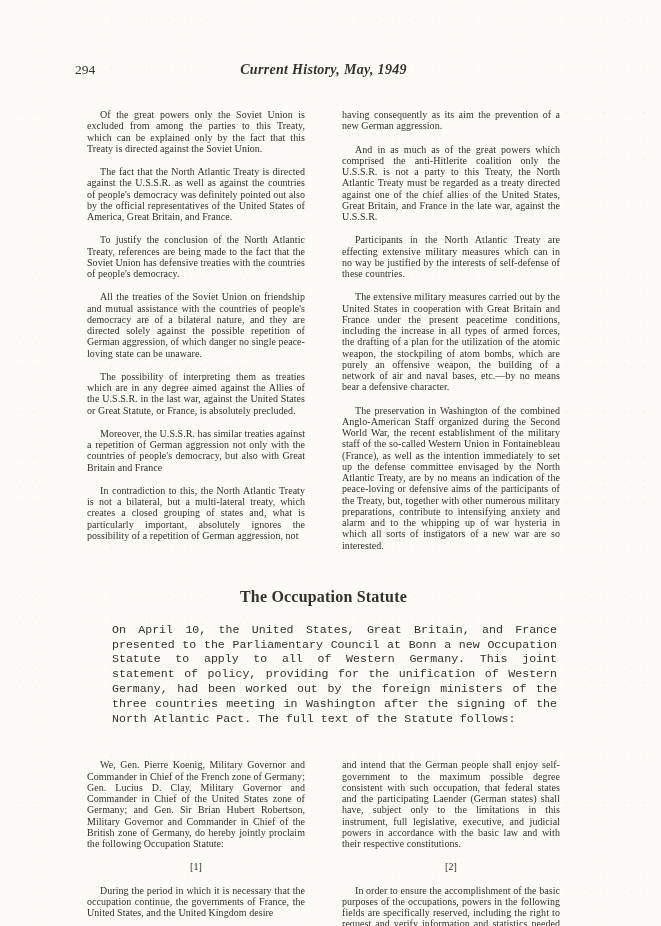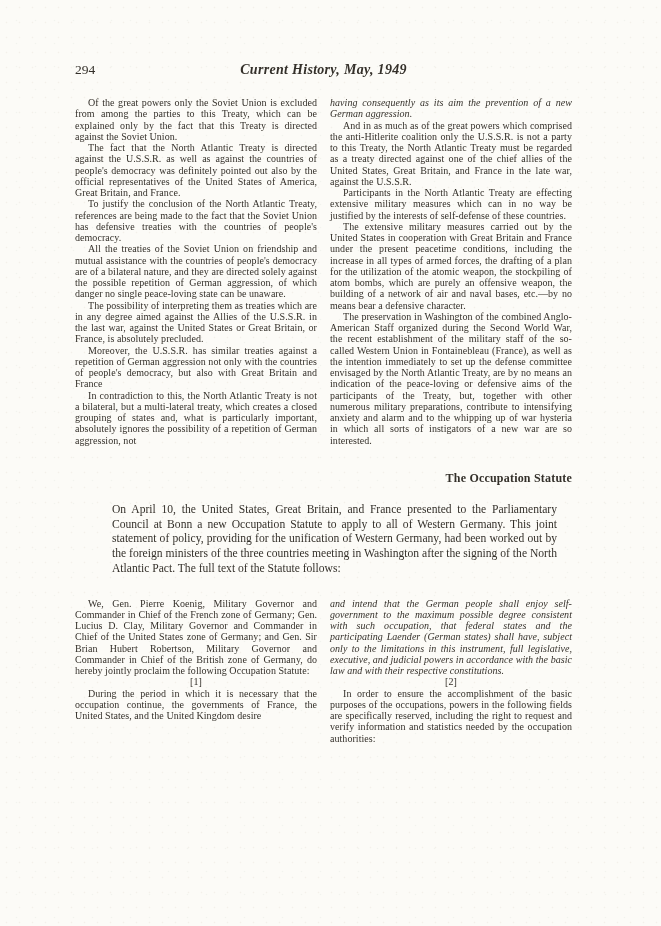--- a/index.html
+++ b/index.html
@@ -53,62 +53,62 @@
     gap: 13px;
   }
   .col {
     width: 242px;
     font-size: 10px;
     line-height: 11.25px;
     text-align: justify;
     letter-spacing: 0.05px;
   }
   .col p {
-    margin: 0;
+    margin: 12px;
     text-indent: 13px;
   }
   .col p.cont {
     text-indent: 0;
-    font-style: italic;
   }
   .col p.marker {
     text-indent: 0;
     text-align: center;
   }
   .section-heading {
     margin: 25px 0 17px 0;
-    text-align: right;
+    text-align: center;
     font-weight: bold;
-    font-size: 12px;
+    font-size: 16px;
     letter-spacing: 0.2px;
   }
   .intro {
     margin: 0 15px 21px 37px;
     font-size: 11.6px;
     line-height: 14.8px;
     text-align: justify;
+    font-family: Liberation Mono, monospace;
   }
 </style>
 </head>
 <body>
 
 <div class="content">
 
   <div class="header">
     <span class="page-number">294</span>
     <span class="journal-title">Current History, May, 1949</span>
   </div>
 
   <div class="cols">
     <div class="col">
       <p>Of the great powers only the Soviet Union is excluded from among the parties to this Treaty, which can be explained only by the fact that this Treaty is directed against the Soviet Union.</p>
       <p>The fact that the North Atlantic Treaty is directed against the U.S.S.R. as well as against the countries of people's democracy was definitely pointed out also by the official representatives of the United States of America, Great Britain, and France.</p>
       <p>To justify the conclusion of the North Atlantic Treaty, references are being made to the fact that the Soviet Union has defensive treaties with the countries of people's democracy.</p>
       <p>All the treaties of the Soviet Union on friendship and mutual assistance with the countries of people's democracy are of a bilateral nature, and they are directed solely against the possible repetition of German aggression, of which danger no single peace-loving state can be unaware.</p>
-      <p>The possibility of interpreting them as treaties which are in any degree aimed against the Allies of the U.S.S.R. in the last war, against the United States or Great Britain, or France, is absolutely precluded.</p>
+      <p>The possibility of interpreting them as treaties which are in any degree aimed against the Allies of the U.S.S.R. in the last war, against the United States or Great Statute, or France, is absolutely precluded.</p>
       <p>Moreover, the U.S.S.R. has similar treaties against a repetition of German aggression not only with the countries of people's democracy, but also with Great Britain and France</p>
       <p>In contradiction to this, the North Atlantic Treaty is not a bilateral, but a multi-lateral treaty, which creates a closed grouping of states and, what is particularly important, absolutely ignores the possibility of a repetition of German aggression, not</p>
     </div>
     <div class="col">
       <p class="cont">having consequently as its aim the prevention of a new German aggression.</p>
       <p>And in as much as of the great powers which comprised the anti-Hitlerite coalition only the U.S.S.R. is not a party to this Treaty, the North Atlantic Treaty must be regarded as a treaty directed against one of the chief allies of the United States, Great Britain, and France in the late war, against the U.S.S.R.</p>
       <p>Participants in the North Atlantic Treaty are effecting extensive military measures which can in no way be justified by the interests of self-defense of these countries.</p>
       <p>The extensive military measures carried out by the United States in cooperation with Great Britain and France under the present peacetime conditions, including the increase in all types of armed forces, the drafting of a plan for the utilization of the atomic weapon, the stockpiling of atom bombs, which are purely an offensive weapon, the building of a network of air and naval bases, etc.—by no means bear a defensive character.</p>
       <p>The preservation in Washington of the combined Anglo-American Staff organized during the Second World War, the recent establishment of the military staff of the so-called Western Union in Fontainebleau (France), as well as the intention immediately to set up the defense committee envisaged by the North Atlantic Treaty, are by no means an indication of the peace-loving or defensive aims of the participants of the Treaty, but, together with other numerous military preparations, contribute to intensifying anxiety and alarm and to the whipping up of war hysteria in which all sorts of instigators of a new war are so interested.</p>
     </div>

